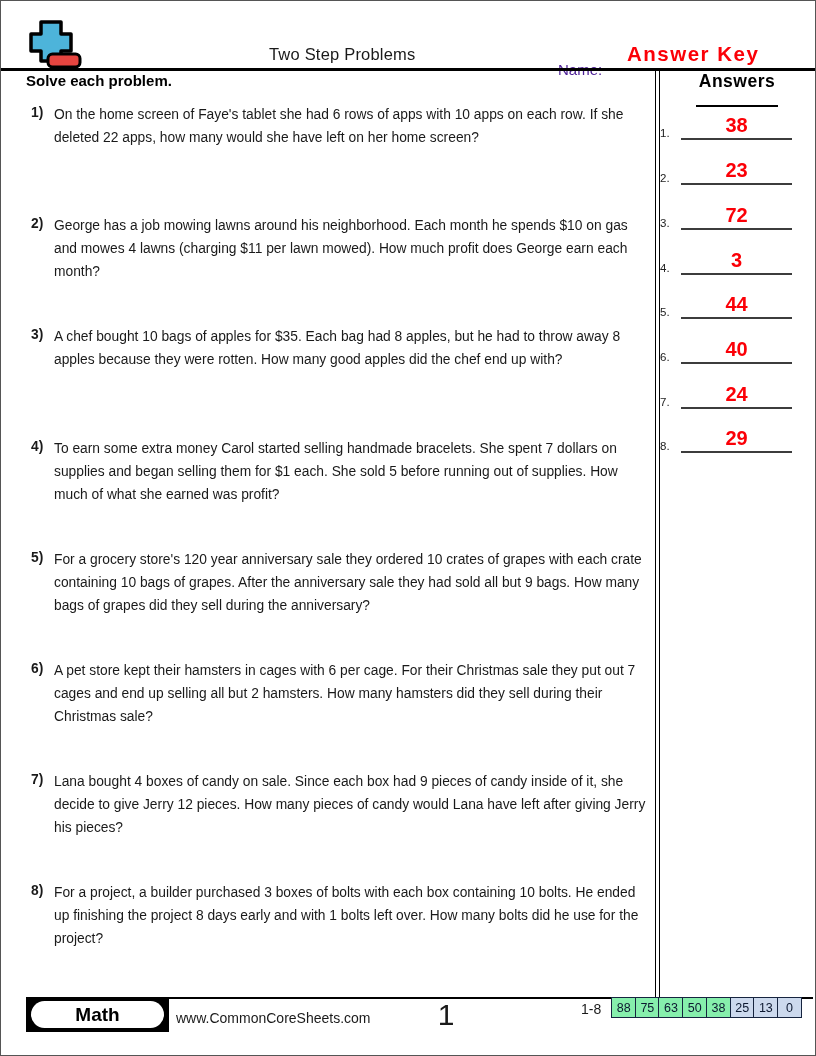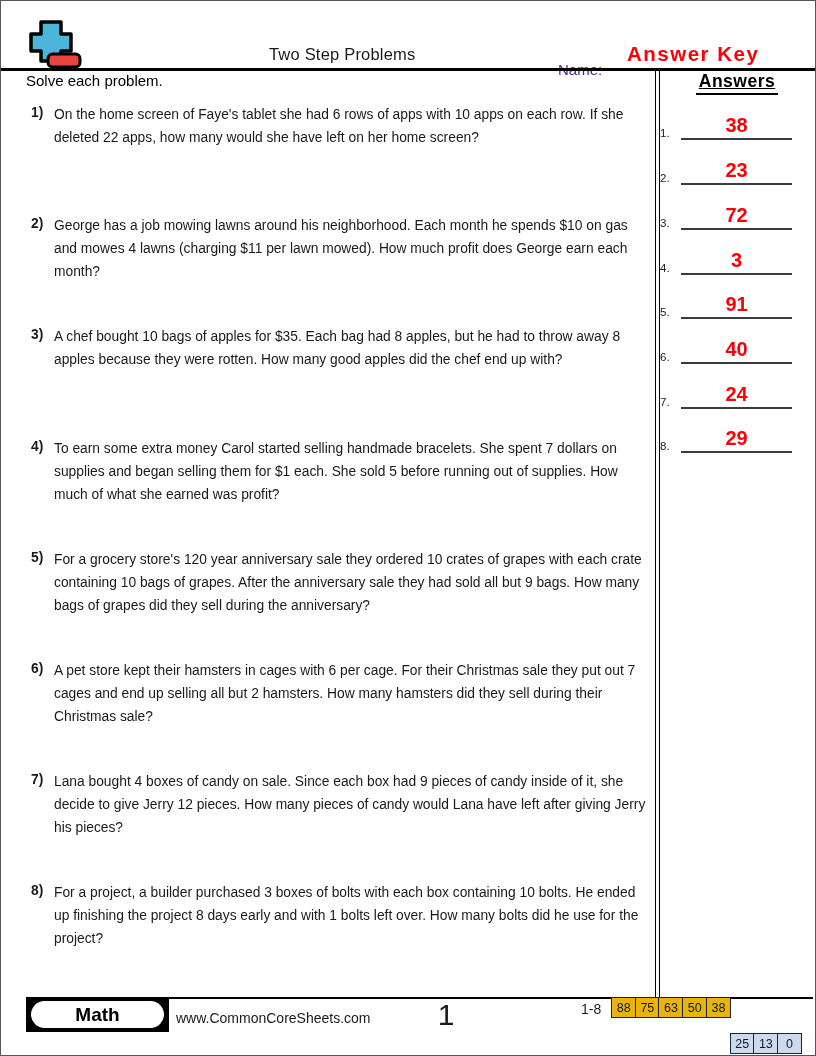--- a/index.html
+++ b/index.html
@@ -27,36 +27,36 @@
     position:absolute;left:246px;top:44px;
     font-size:16.5px;letter-spacing:.2px;color:#1a1a1a;margin-left:22px;
   }
   .name-label{position:absolute;left:557px;top:47px;font-size:15px;color:#4c1d95;margin-top:13px;}
   .name-value{
     position:absolute;left:626px;top:41px;
     font-size:20.5px;font-weight:bold;color:var(--answer-red);
     letter-spacing:1.5px;
   }
   .header-line{position:absolute;left:0;top:67px;width:816px;height:2.5px;background:#000;}
-  .instruction{position:absolute;left:25px;top:71px;font-size:15px;font-weight:normal;color:#000;}
+  .instruction{position:absolute;left:25px;top:71px;font-size:15px;font-weight:bold;color:#000;}
 
   
   .problem{position:absolute;left:30px;width:620px;display:flex;}
   .pnum{flex:0 0 23px;font-weight:bold;font-size:13.8px;line-height:19.6px;color:#1a1a1a;}
   .ptext{flex:1;font-size:13.8px;line-height:23px;color:#1a1a1a;}
 
   
   .divider{
     position:absolute;left:654px;top:70px;height:926px;width:5px;
     border-left:1.5px solid #000;border-right:1.5px solid #000;
   }
   .answers-title-wrap{position:absolute;left:680px;top:70px;width:112px;text-align:center;}
   .answers-title{
     display:inline-block;font-size:17.5px;font-weight:bold;color:#000;
-    border-bottom:2px solid #000;padding:0 3px 1px 3px;letter-spacing:.5px;text-decoration:underline;
+    border-bottom:2px solid #000;padding:0 3px 13px 3px;letter-spacing:.5px;
   }
   .answer-row{position:absolute;left:656px;width:137px;height:27px;}
   .anum{position:absolute;left:3px;bottom:1px;font-size:11.5px;color:#222;}
   .aline{
     position:absolute;left:24px;right:2px;bottom:0;
     border-bottom:2px solid #3c3c3c;text-align:center;
   }
   .aval{
     display:inline-block;
     color:var(--answer-red);font-weight:bold;font-size:20px;line-height:25px;
@@ -75,24 +75,24 @@
   }
   .website{position:absolute;left:175px;top:1009px;font-size:14px;color:#1a1a1a;}
   .page-number{position:absolute;left:400px;top:997px;width:90px;text-align:center;font-size:30px;color:#1a1a1a;}
   .score-label{position:absolute;left:580px;top:1000px;font-size:14px;color:#1a1a1a;}
   .score-table{position:absolute;left:610px;top:996px;display:flex;}
   .score-cell{
     width:25.3px;height:21px;
     border:1.6px solid var(--score-border);
     margin-left:-1.6px;
     display:flex;align-items:center;justify-content:center;
-    font-size:12.5px;color:#0c1830;background:#eab308;
+    font-size:12.5px;color:#0c1830;background:#86efac;
   }
   .score-cell:first-child{margin-left:0;}
-  .score-cell.shaded{background:var(--score-shaded-bg);margin-top:36px;}
+  .score-cell.shaded{background:var(--score-shaded-bg);}
 </style>
 </head>
 <body>
 
 <div class="page">
 
   <svg class="logo-svg" width="60" height="58" viewBox="0 0 60 58">
     <path d="M14,7 H34 V19 H44 V36 H34 V46 H14 V36 H4 V19 H14 Z" fill="var(--logo-blue)" stroke="#000" stroke-width="3.5" stroke-linejoin="round"></path>
     <rect x="21" y="39" width="32" height="13" rx="4.5" fill="var(--logo-red)" stroke="#000" stroke-width="3"></rect>
   </svg>
@@ -152,21 +152,21 @@
   <div class="answer-row" style="top:202px">
     <span class="anum">3.</span>
     <span class="aline"><span class="aval">72</span></span>
   </div>
   <div class="answer-row" style="top:247px">
     <span class="anum">4.</span>
     <span class="aline"><span class="aval">3</span></span>
   </div>
   <div class="answer-row" style="top:291px">
     <span class="anum">5.</span>
-    <span class="aline"><span class="aval">91</span></span>
+    <span class="aline"><span class="aval">44</span></span>
   </div>
   <div class="answer-row" style="top:336px">
     <span class="anum">6.</span>
     <span class="aline"><span class="aval">40</span></span>
   </div>
   <div class="answer-row" style="top:381px">
     <span class="anum">7.</span>
     <span class="aline"><span class="aval">24</span></span>
   </div>
   <div class="answer-row" style="top:425px">

